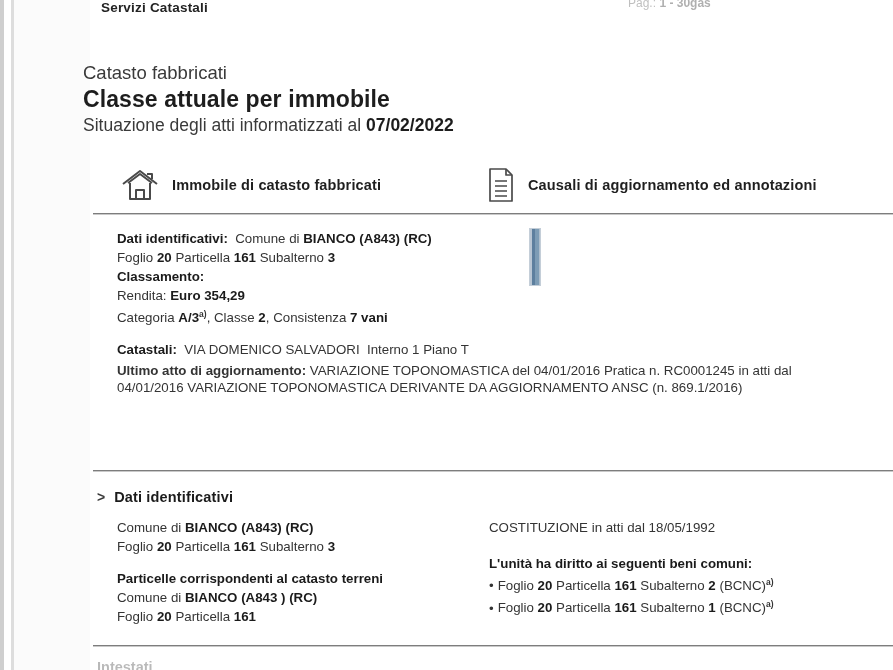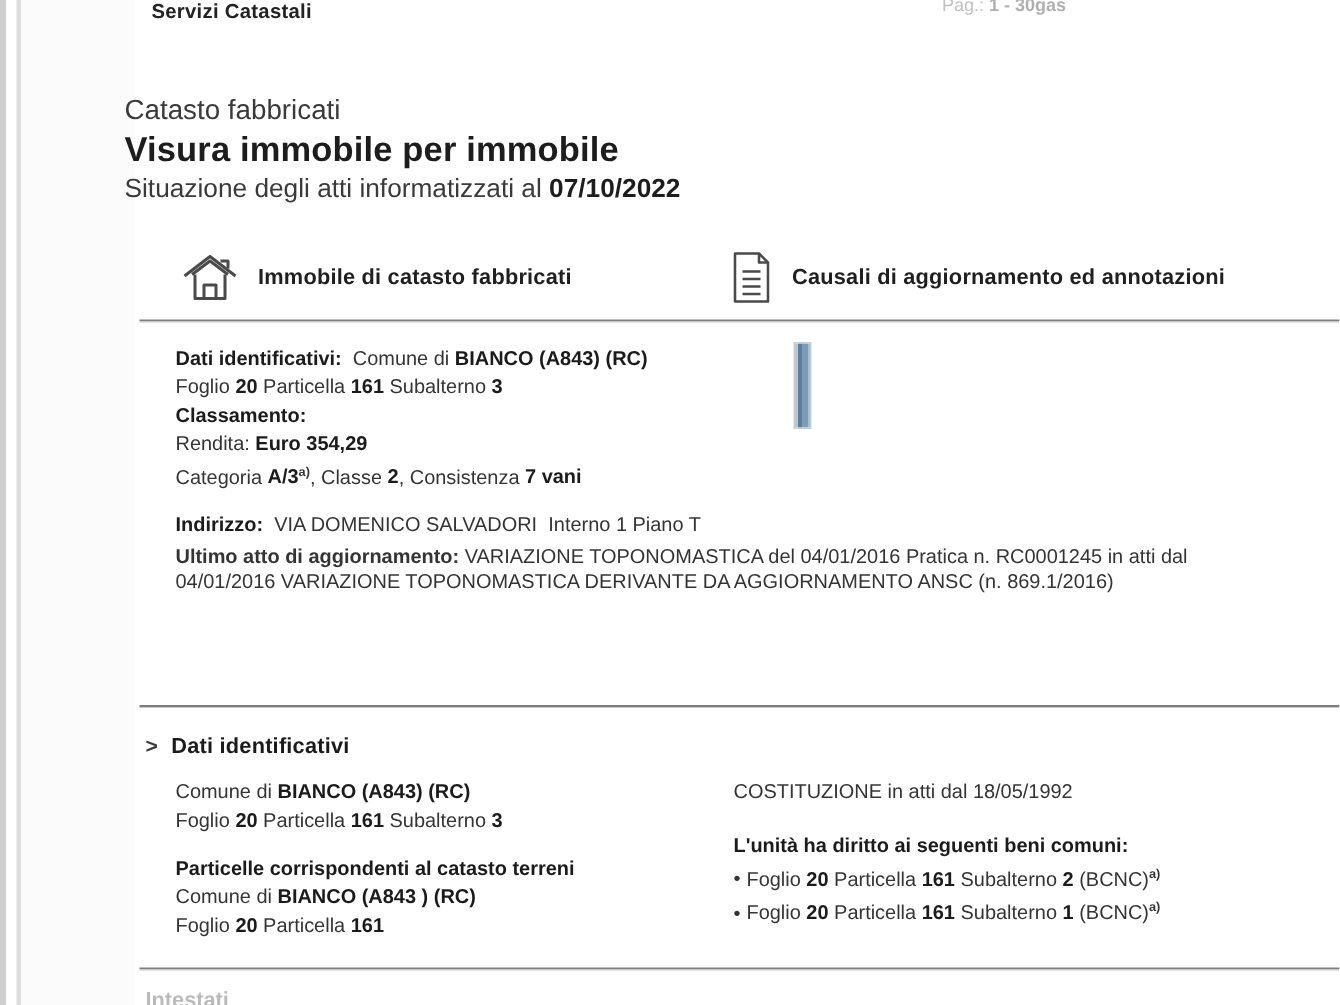--- a/index.html
+++ b/index.html
@@ -226,23 +226,23 @@
 
   <div class="org-line">Servizi Catastali</div>
 
   <div class="page-num">
     <span>Pag.:</span>
     <b>1 - 30gas</b>
   </div>
 
   <div class="title-block">
     <div class="title-sub">Catasto fabbricati</div>
-    <div class="title-main">Visura immobile per immobile</div>
+    <div class="title-main">Classe attuale per immobile</div>
     <div class="title-date">
-      <span>Situazione degli atti informatizzati al </span><b>07/10/2022</b>
+      <span>Situazione degli atti informatizzati al </span><b>07/02/2022</b>
     </div>
   </div>
 
   <div class="icon-row">
 
     <div class="icon-item left">
       <span class="icon-box">
         <svg viewBox="0 0 40 40" width="40" height="40" aria-hidden="true">
           <g fill="none" stroke="#4a4a4a" stroke-width="2" stroke-linejoin="round">
             <path d="M3 19 L20 6 L37 19"></path>
@@ -290,21 +290,21 @@
       <span>Rendita: </span><b>Euro 354,29</b>
     </div>
 
     <div class="line">
       <span>Categoria </span><b>A/3</b><sup>a)</sup><span>, Classe </span><b>2</b><span>, Consistenza </span><b>7 vani</b>
     </div>
 
     <div class="spacer-sm"></div>
 
     <div class="line">
-      <b>Indirizzo:</b>&nbsp;
+      <b>Catastali:</b>&nbsp;
       <span>VIA DOMENICO SALVADORI</span>&nbsp;
       <span>Interno 1 Piano T</span>
     </div>
 
 
     <div class="spacer-xs"></div>
 
     <div class="wrapline">
       <b>Ultimo atto di aggiornamento:</b><span> VARIAZIONE TOPONOMASTICA del 04/01/2016 Pratica n. RC0001245  in atti dal 04/01/2016 VARIAZIONE TOPONOMASTICA DERIVANTE DA AGGIORNAMENTO ANSC (n. 869.1/2016)</span>
     </div>

